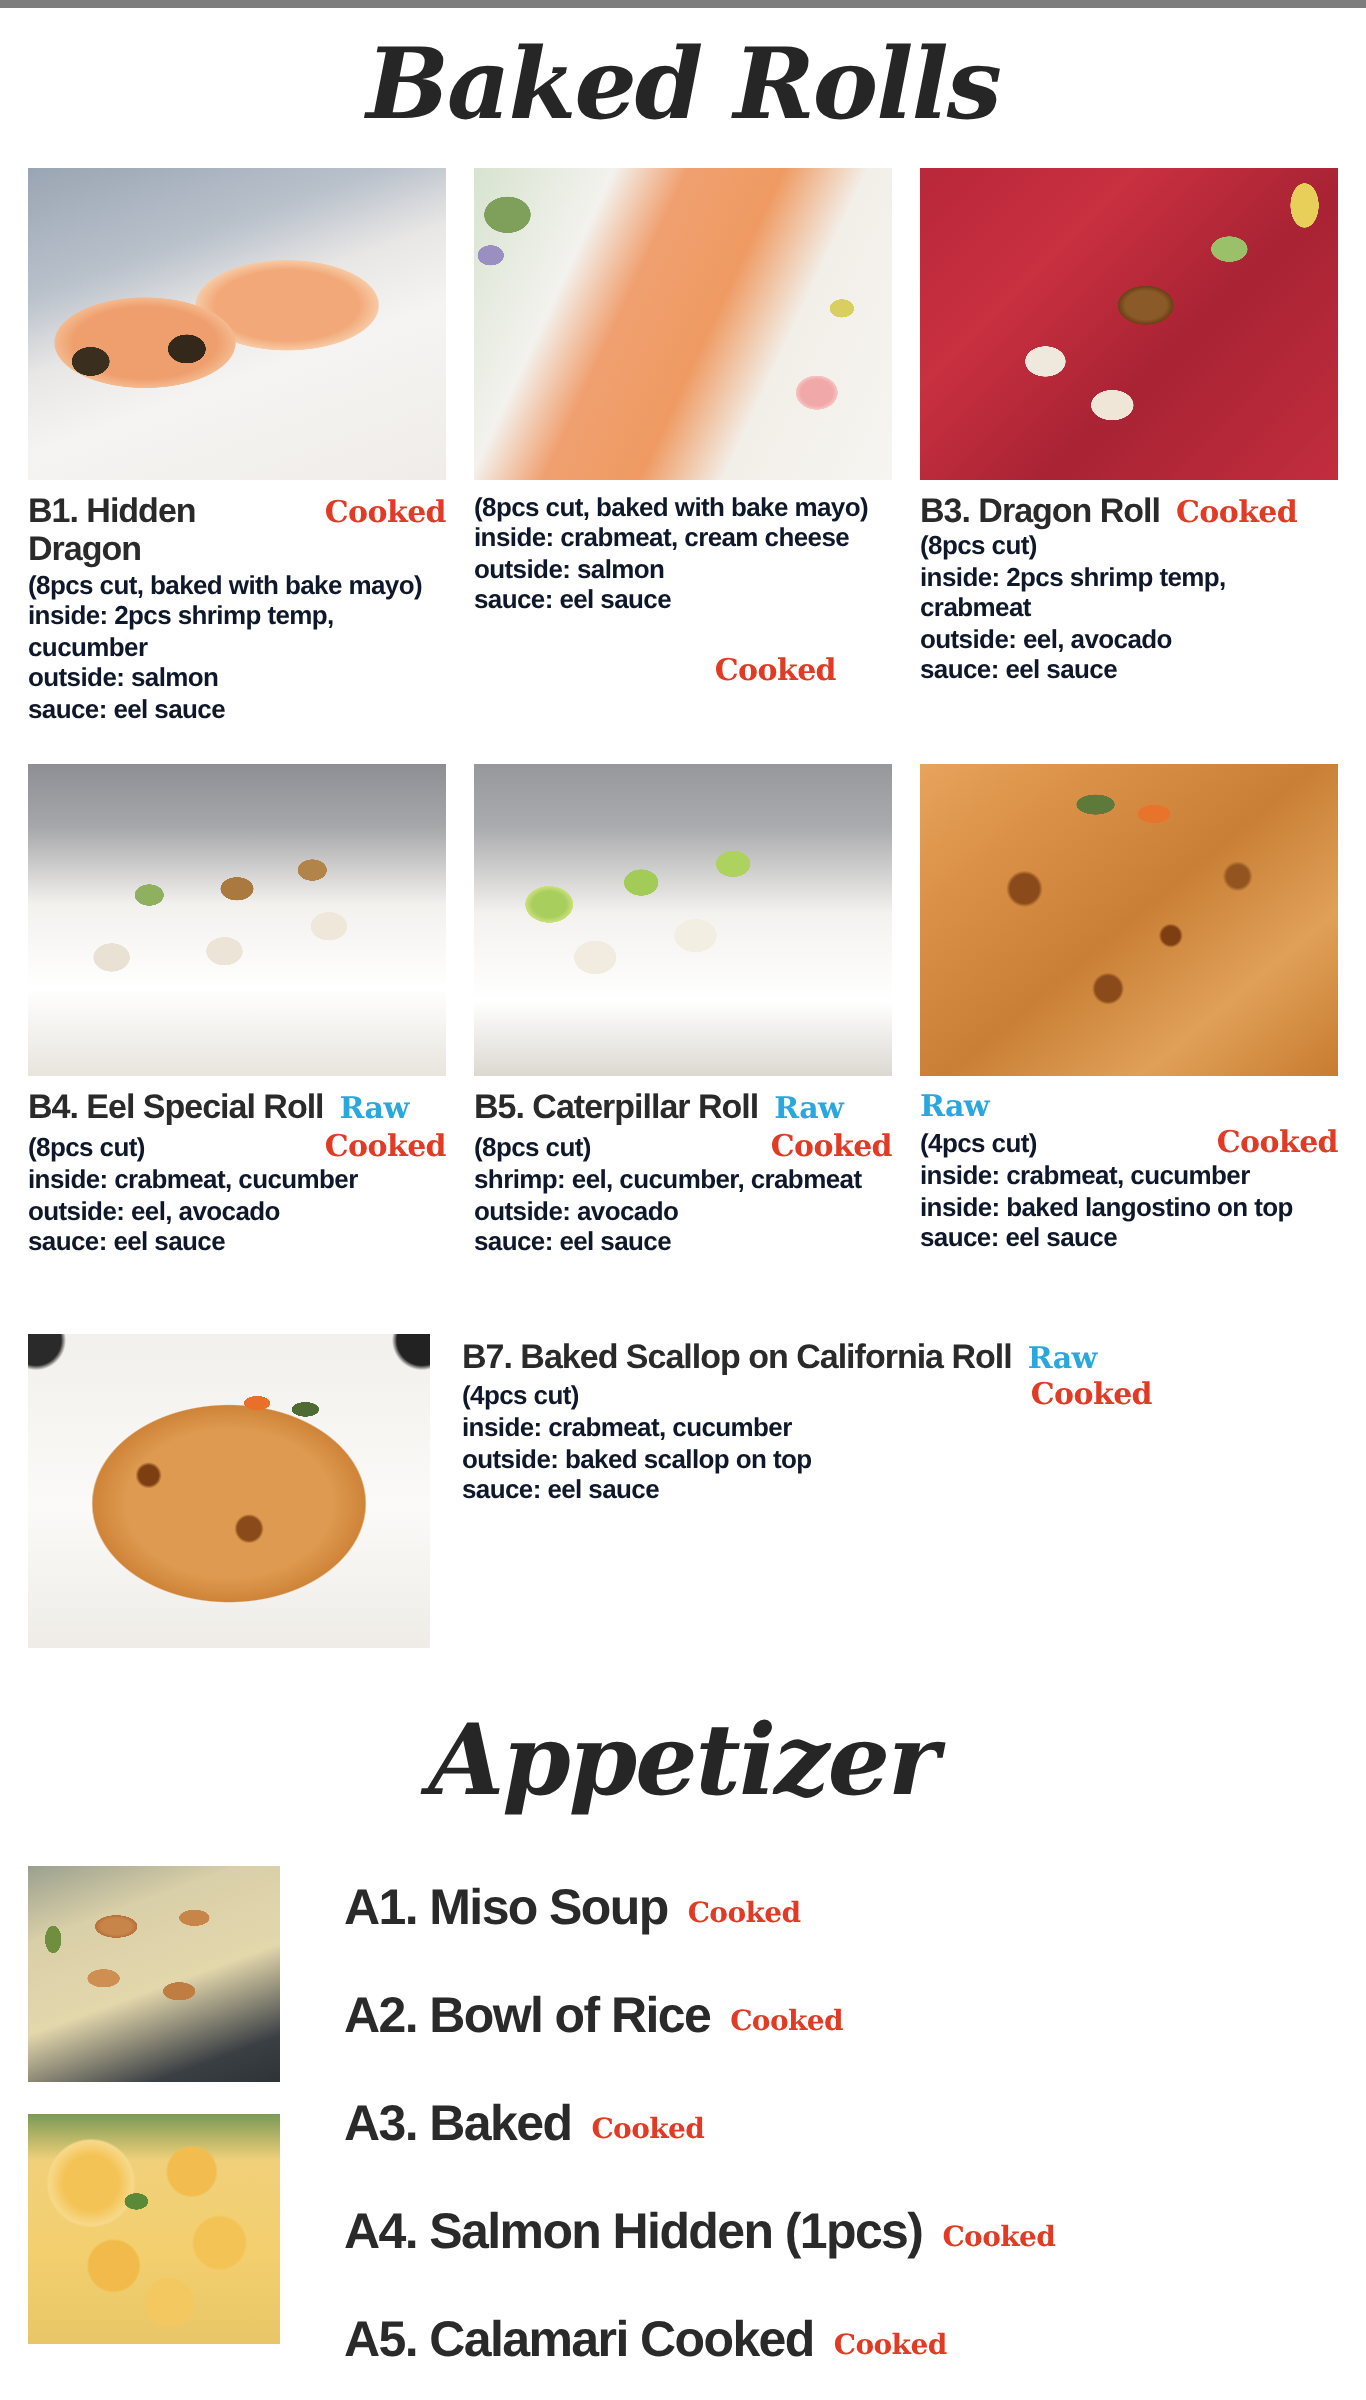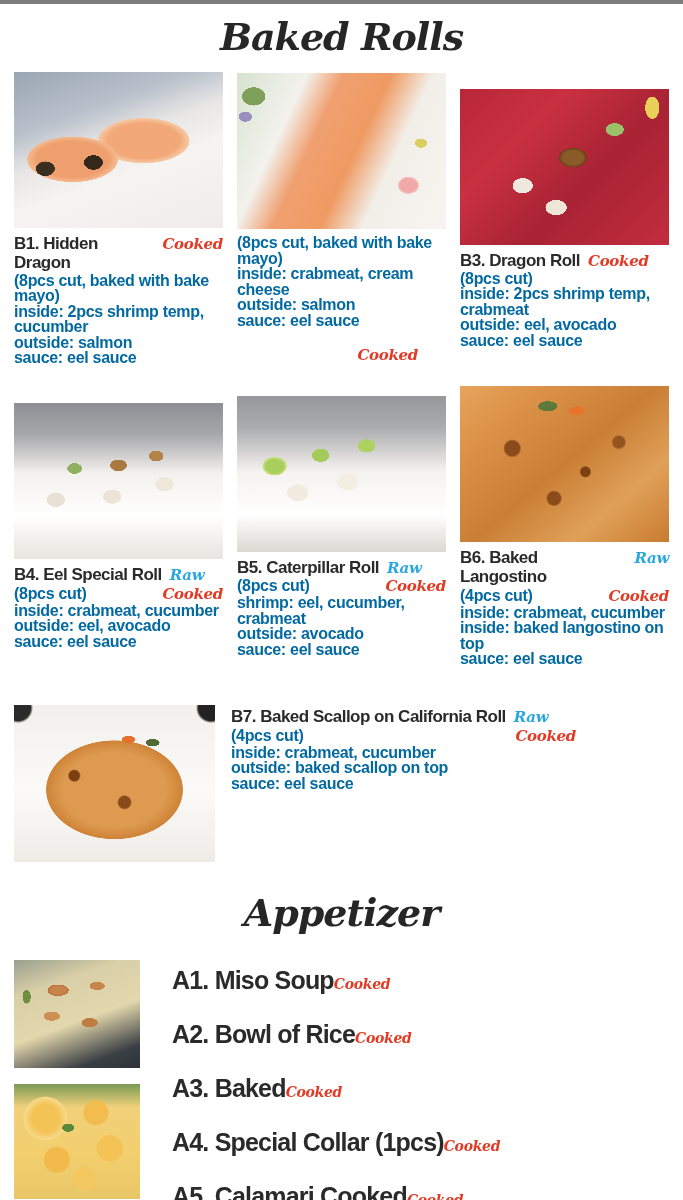--- a/index.html
+++ b/index.html
@@ -5,64 +5,64 @@
   * { margin:0; padding:0; box-sizing:border-box; }
   html,body { background:#ffffff; }
   body {
     width:683px; height:1200px; margin:0 auto; position:relative;
     font-family:"Liberation Sans", sans-serif; overflow:hidden;
   }
   .topbar { width:100%; height:4px; background:#7d7d7d; }
 
   .script-title {
     text-align:center; font-family:"DejaVu Serif", serif;
-    font-style:italic; font-weight:bold; font-size:38px; color:#262626;
+    font-style:italic; font-weight:bold; font-size:49px; color:#262626;
     letter-spacing:-1px; margin:12px 0 14px 0; line-height:1.1;
   }
 
   .grid {
     display:grid; grid-template-columns:repeat(3, 1fr);
     column-gap:14px; row-gap:20px; padding:0 14px;
   }
-  .card { display:flex; flex-direction:column;justify-content:center; }
+  .card { display:flex; flex-direction:column; }
 
   .photo { width:100%; height:156px; background-color:#ddd; margin-bottom:6px; }
 
   .item-head { display:flex; align-items:baseline; gap:8px; }
   .item-name {
     font-weight:bold; font-size:17px; color:#2a2a2a; letter-spacing:-0.5px;
     line-height:1.15;
   }
   .tag {
-    font-family:"DejaVu Serif", serif; font-style:italic; font-weight:bold;
+    font-family:"DejaVu Serif", serif; font-weight:bold;
     font-size:15px; letter-spacing:-0.3px; white-space:nowrap;
   }
   .tag.red { color:#e13b26; }
   .tag.blue { color:#2aa8dd; }
 
   .pcs-line { display:flex; justify-content:space-between; align-items:baseline; }
   .pcs, .desc-line {
-    font-weight:bold; font-size:16px; color:#0369a1;
+    font-weight:bold; font-size:13px; color:#0f172a;
     letter-spacing:-0.3px; line-height:15.5px;
   }
   .tag-below { text-align:right; padding-right:28px; margin-top:18px; }
 
   
   .b7-row { display:flex; padding:0 14px; margin-top:38px; gap:16px; }
   .b7-photo { width:201px; height:157px; flex:0 0 auto; }
   .b7-text { width:345px; padding-top:2px; }
 
   
   .appetizer-title { margin-top:24px; margin-bottom:20px; }
   .appetizer-section { position:relative; padding:0 14px; margin-top:2px; }
   .app-photos { position:absolute; left:14px; top:6px; width:126px; }
   .app-photo-1 { width:126px; height:108px; }
   .app-photo-2 { width:126px; height:115px; margin-top:16px; }
   .app-list { margin-left:158px; }
-  .app-item { height:54px; display:flex; align-items:center; }
+  .app-item { height:54px; display:flex; align-items:center; gap:10px; }
   .app-name { font-weight:bold; font-size:25px; color:#2a2a2a; letter-spacing:-0.8px; }
   .app-tag { font-size:14px; position:relative; top:3px; }
 
   
   .photo-b1 { background:
     radial-gradient(ellipse 17px 13px at 15% 62%, #3a2e1f 0 55%, transparent 56%),
     radial-gradient(ellipse 17px 13px at 38% 58%, #33281a 0 55%, transparent 56%),
     radial-gradient(ellipse 60px 30px at 28% 56%, #ef9f6e 0 60%, #f4b98e 75%, transparent 76%),
     radial-gradient(ellipse 65px 32px at 62% 44%, #f2a878 0 55%, #f7c9a4 70%, transparent 71%),
     linear-gradient(160deg, #9aa5b3 0%, #b9c1cb 28%, #e9e7e6 45%, #f6f4f2 62%, #efece9 100%); }
@@ -197,21 +197,20 @@
       <span class="tag red">Cooked</span>
     </div>
     <div class="desc-line">shrimp: eel, cucumber, crabmeat</div>
     <div class="desc-line">outside: avocado</div>
     <div class="desc-line">sauce: eel sauce</div>
   </div>
 
   <div class="card">
     <div class="photo photo-b6"></div>
     <div class="item-head">
-      <span class="item-name">B6. Baked Langostino</span>
       <span class="tag blue">Raw</span>
     </div>
     <div class="pcs-line">
       <span class="pcs">(4pcs cut)</span>
       <span class="tag red">Cooked</span>
     </div>
     <div class="desc-line">inside: crabmeat, cucumber</div>
     <div class="desc-line">inside: baked langostino on top</div>
     <div class="desc-line">sauce: eel sauce</div>
   </div>
@@ -248,21 +247,21 @@
     </div>
     <div class="app-item">
       <span class="app-name">A2. Bowl of Rice</span>
       <span class="tag red app-tag">Cooked</span>
     </div>
     <div class="app-item">
       <span class="app-name">A3. Baked</span>
       <span class="tag red app-tag">Cooked</span>
     </div>
     <div class="app-item">
-      <span class="app-name">A4. Special Collar (1pcs)</span>
+      <span class="app-name">A4. Salmon Hidden (1pcs)</span>
       <span class="tag red app-tag">Cooked</span>
     </div>
     <div class="app-item">
       <span class="app-name">A5. Calamari Cooked</span>
       <span class="tag red app-tag">Cooked</span>
     </div>
   </div>
 </div>
 
 </body></html>

